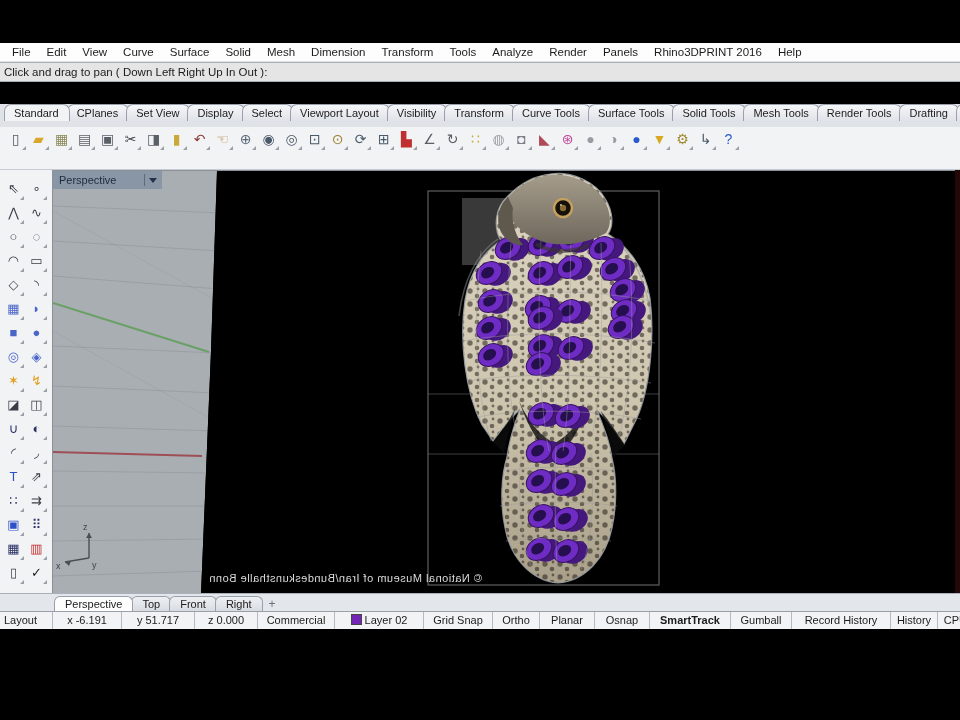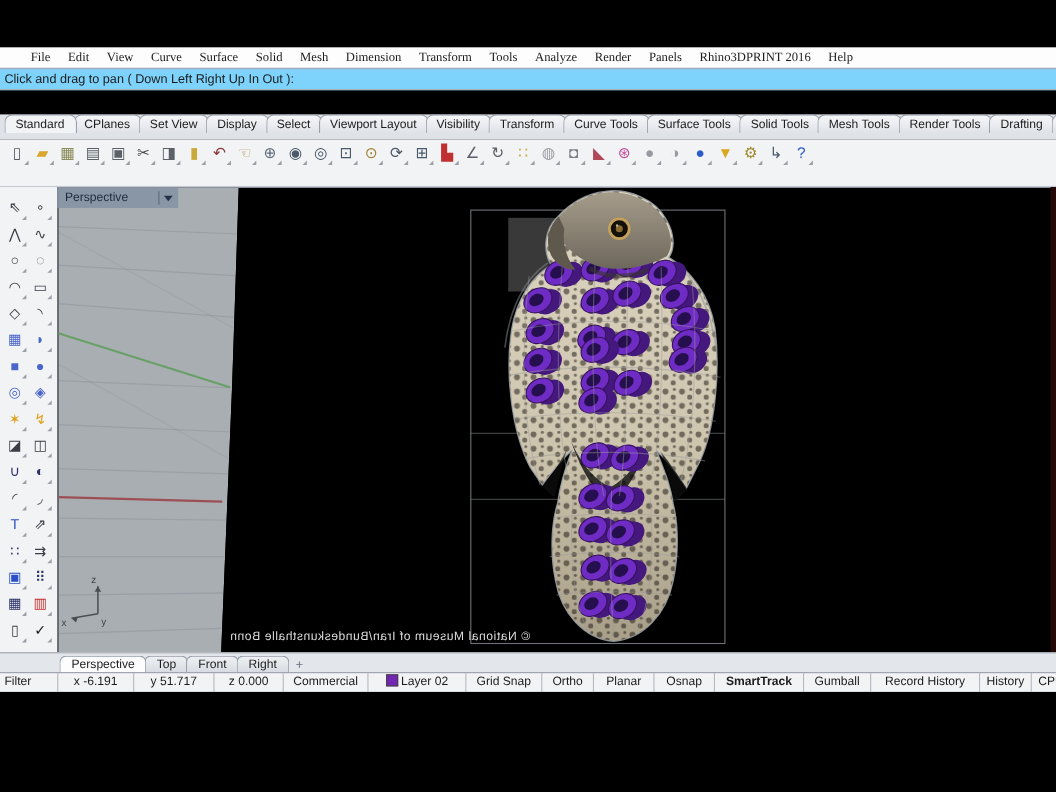--- a/index.html
+++ b/index.html
@@ -5,24 +5,24 @@
   html,body{margin:0;padding:0;background:#000;}
   #stage{position:relative;width:960px;height:720px;background:#000;overflow:hidden;
          font-family:"Liberation Sans",sans-serif;color:#1c1c1c;}
   .band{position:absolute;left:0;width:960px;box-sizing:border-box;}
   
   #titlebar{top:27px;height:16px;background:#fdfdfd;display:flex;align-items:center;padding-left:3px;}
   #app-icon{width:12px;height:11px;background:#6a6f76;border-radius:2px;position:relative;flex:none;}
   #app-icon::after{content:"";position:absolute;left:2px;top:2px;width:5px;height:4px;background:#d8dadd;border-radius:1px;}
   #title-text{font-size:11.5px;margin-left:6px;white-space:nowrap;color:#111;}
   
-  #menubar{top:43px;height:19px;background:#fdfdfd;display:flex;align-items:center;padding-left:20px;border-bottom:1px solid #e0e2e6;font-family:Liberation Serif, serif;}
+  #menubar{top:43px;height:19px;background:#fdfdfd;display:flex;align-items:center;padding-left:4px;border-bottom:1px solid #e0e2e6;}
   .menu-item{font-size:11.5px;padding:1px 8px;cursor:default;}
   
-  #history{top:62px;height:20px;background:#7dd3fc;border:1px solid #a9aeb8;border-left:none;border-right:none;
+  #history{top:62px;height:20px;background:#e5e5e5;border:1px solid #a9aeb8;border-left:none;border-right:none;
            font-size:11.5px;line-height:19px;padding-left:4px;}
   #command{top:82px;height:22px;background:#fdfdfd;border-bottom:1px solid #a9aeb8;
            font-size:11.5px;line-height:21px;padding-left:4px;}
   #command b{font-weight:bold;}
   .caret{display:inline-block;width:1px;height:12px;background:#000;margin-left:3px;vertical-align:-2px;}
   
   #tabstrip{top:104px;height:23px;background:#dfe2e7;display:flex;align-items:flex-start;padding-left:4px;}
   .rtab{font-size:11px;padding:2px 10px 2px 9px;border:1px solid #9aa0ab;border-bottom:none;
         border-radius:7px 7px 0 0;background:linear-gradient(#f6f7f9,#dfe2e8);margin-right:-3px;position:relative;white-space:nowrap;}
   .rtab.active{background:#f2f3f5;z-index:3;font-weight:normal;}
@@ -454,21 +454,21 @@
 
   <div class="band" id="vtabs">
       <span class="vtab active">Perspective</span>
       <span class="vtab">Top</span>
       <span class="vtab">Front</span>
       <span class="vtab">Right</span>
       <span class="vtab-add">+</span>
     </div>
 
   <div class="band" id="statusbar">
-    <div class="scell left1" style="width:48px">Filter</div>
+    <div class="scell left1" style="width:48px">Layout</div>
     <div class="scell" style="width:68px">x -6.191</div>
     <div class="scell" style="width:72px">y 51.717</div>
     <div class="scell" style="width:62px">z 0.000</div>
     <div class="scell" style="width:76px">Commercial</div>
     <div class="scell" style="width:88px">
       <span class="swatch" id="layer-swatch" style="background: rgb(115, 37, 181);"></span><span>Layer 02</span>
     </div>
     <div id="status-panes" style="display:flex;flex:1;min-width:0">
         <div class="scell spane" style="width: 68px;">Grid Snap</div>
         <div class="scell spane" style="width: 46px;">Ortho</div>

